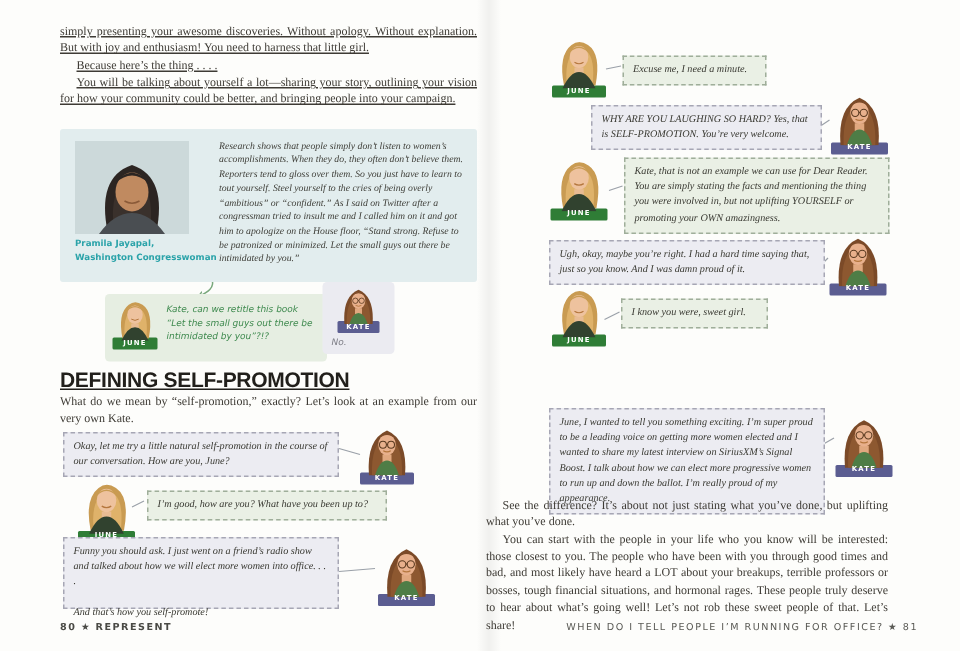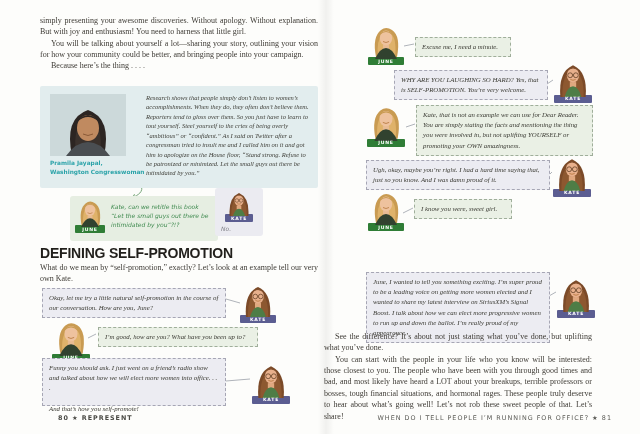--- a/index.html
+++ b/index.html
@@ -15,21 +15,21 @@
   .caption{position:absolute;left:10px;top:73px;width:100px;font-family:"DejaVu Sans",sans-serif;
            font-size:5.8px;line-height:1.5;font-weight:bold;color:#2ba3a9;}
   .quote-text{position:absolute;left:106px;top:7px;width:164px;font-style:italic;
               font-size:6.5px;line-height:1.45;color:#41413b;}
   .note-box{position:absolute;border-radius:3px;}
   .june-box{left:70px;top:196px;width:148px;height:45px;background:#e6eee2;}
   .kate-box{left:215px;top:188px;width:48px;height:48px;background:#ebebf1;}
   .hand{font-family:"DejaVu Sans",sans-serif;font-style:italic;font-size:6px;line-height:1.5;color:#3f8a4f;}
   .hand.gray{color:#7d7d85;}
   .h1{position:absolute;left:40px;top:245px;font-family:"Liberation Sans",sans-serif;
-      font-weight:700;font-size:14px;letter-spacing:-.2px;color:#211f1b;}
+      font-weight:700;font-size:14px;letter-spacing:-.2px;color:#211f1b;text-decoration:underline;}
   .bubble{position:absolute;border:1px dashed #a3a3ad;padding:4px 6px;font-style:italic;
           font-size:6.8px;line-height:1.5;color:#3a3a33;white-space:pre-line;box-sizing:border-box;}
   .bubble.kate{background:#ececf2;border-color:#a6a6b4;}
   .bubble.june{background:#eaf0e5;border-color:#9fae9a;}
   .avatar{position:absolute;}
   .avatar svg{width:100%;display:block;}
   .plate{font-family:"DejaVu Sans",sans-serif;font-weight:bold;font-size:4.6px;letter-spacing:.8px;
          color:#fff;text-align:center;padding:1.5px 0;border-radius:1px;margin-top:-2px;}
   .plate.june{background:#2f7d36;}
   .plate.kate{background:#5b5d91;}
@@ -61,24 +61,24 @@
       <path d="M547,84 L553,80"></path>
       <path d="M406,127 L415,124"></path>
       <path d="M549,175 L552,172"></path>
       <path d="M403,213 L413,208"></path>
       <path d="M549,296 L556,292"></path>
     </g>
     <path d="M141,185 C144,192 138,195 132,198" stroke="#79a87c" stroke-width="1" fill="none" marker-end="url(#ah-g)"></path>
     <path d="M166,232 C184,242 198,236 210,228" stroke="#8fb3b8" stroke-width="1" fill="none" marker-end="url(#ah-t)"></path>
   </svg>
 
-  <div class="para" style="left:40px;top:15px;width:278px;">
+  <div class="para" style="left:40px;top:15px;width:278px;text-decoration:underline;">
     <span>simply presenting your awesome discoveries. Without apology. Without explanation. But with joy and enthusiasm! You need to harness that little girl.</span>
+    <span class="ind">Because here’s the thing . . . .</span>
     <span class="ind">You will be talking about yourself a lot—sharing your story, outlining your vision for how your community could be better, and bringing people into your campaign.</span>
-    <span class="ind">Because here’s the thing . . . .</span>
   </div>
 
   <div class="quote-box">
     <div class="portrait">
       <svg viewBox="0 0 76 62">
         <rect width="76" height="62" fill="#ccd9da"></rect>
         <path d="M22 62 Q14 24 38 16 Q62 24 54 62 Z" fill="#2c2522"></path>
         <path d="M26 60 Q22 30 38 24 Q54 30 50 60 Z" fill="#3a312c"></path>
         <ellipse cx="38" cy="34" rx="11" ry="13" fill="#c08a60"></ellipse>
         <path d="M27 28 Q38 18 49 28 Q46 22 38 21 Q30 22 27 28 Z" fill="#2c2522"></path>
@@ -122,21 +122,21 @@
           <circle cx="20.7" cy="13.5" r="2.3" fill="none" stroke="#5a3a20" stroke-width="0.7"></circle>
           <path d="M17.6 13.3 L18.4 13.3" stroke="#5a3a20" stroke-width="0.7"></path>
           <path d="M15.5 17.5 Q18 19 20.5 17.5" stroke="#b5773e" stroke-width="0.8" fill="none"></path>
         </svg>
       <div class="plate kate">KATE</div>
     </div>
     <div class="hand gray" style="position:absolute;left:6px;top:36px;">No.</div>
   </div>
 
   <div class="h1">DEFINING SELF-PROMOTION</div>
-  <div class="para" style="left:40px;top:262px;width:278px;">What do we mean by “self-promotion,” exactly? Let’s look at an example tell our very own Kate.</div>
+  <div class="para" style="left:40px;top:262px;width:278px;">What do we mean by “self-promotion,” exactly? Let’s look at an example from our very own Kate.</div>
 
   <div class="bubble kate" style="left:42px;top:288px;width:184px;">Okay, let me try a little natural self-promotion in the course of our conversation. How are you, June?</div>
   <div class="avatar" style="left:240px;top:283px;width:36px;">
       <svg viewBox="0 0 36 34">
         <path d="M6 34 Q4 10 18 4 Q32 10 30 34 Z" fill="#7b4a28"></path>
         <path d="M8 34 Q7 13 18 7 Q29 13 28 34 Z" fill="#8d5830"></path>
         <path d="M15 20 L21 20 L21 25 L15 25 Z" fill="#e0a87f"></path>
         <path d="M10 34 Q13 24 18 24 Q23 24 26 34 Z" fill="#4e7d46"></path>
         <ellipse cx="18" cy="13.5" rx="5.8" ry="7" fill="#e8b08c"></ellipse>
         <path d="M12.4 9.5 Q18 4.5 23.6 9.5 Q22 6.5 18 6 Q14 6.5 12.4 9.5 Z" fill="#7b4a28"></path>
@@ -174,21 +174,21 @@
         <ellipse cx="18" cy="13.5" rx="5.8" ry="7" fill="#e8b08c"></ellipse>
         <path d="M12.4 9.5 Q18 4.5 23.6 9.5 Q22 6.5 18 6 Q14 6.5 12.4 9.5 Z" fill="#7b4a28"></path>
         <circle cx="15.3" cy="13.5" r="2.3" fill="none" stroke="#5a3a20" stroke-width="0.7"></circle>
         <circle cx="20.7" cy="13.5" r="2.3" fill="none" stroke="#5a3a20" stroke-width="0.7"></circle>
         <path d="M17.6 13.3 L18.4 13.3" stroke="#5a3a20" stroke-width="0.7"></path>
         <path d="M15.5 17.5 Q18 19 20.5 17.5" stroke="#b5773e" stroke-width="0.8" fill="none"></path>
       </svg>
     <div class="plate kate">KATE</div>
   </div>
 
-  <div class="footer" style="left:46px;padding-left:12px;">
+  <div class="footer" style="left:28px;padding-left:12px;">
     <b>80</b>
     <span>★</span>
     <b>REPRESENT</b>
   </div>
 
   <div class="avatar" style="left:368px;top:25px;width:36px;">
       <svg viewBox="0 0 36 34">
         <path d="M8 32 Q4 12 13 5 Q18 1 24 5 Q33 11 29 32 Z" fill="#c99b52"></path>
         <path d="M10 32 Q8 15 15 9 Q19 6 23 9 Q29 14 27 32 Z" fill="#dfb26a"></path>
         <path d="M15 20 L21 20 L21 26 L15 26 Z" fill="#e8bb93"></path>

